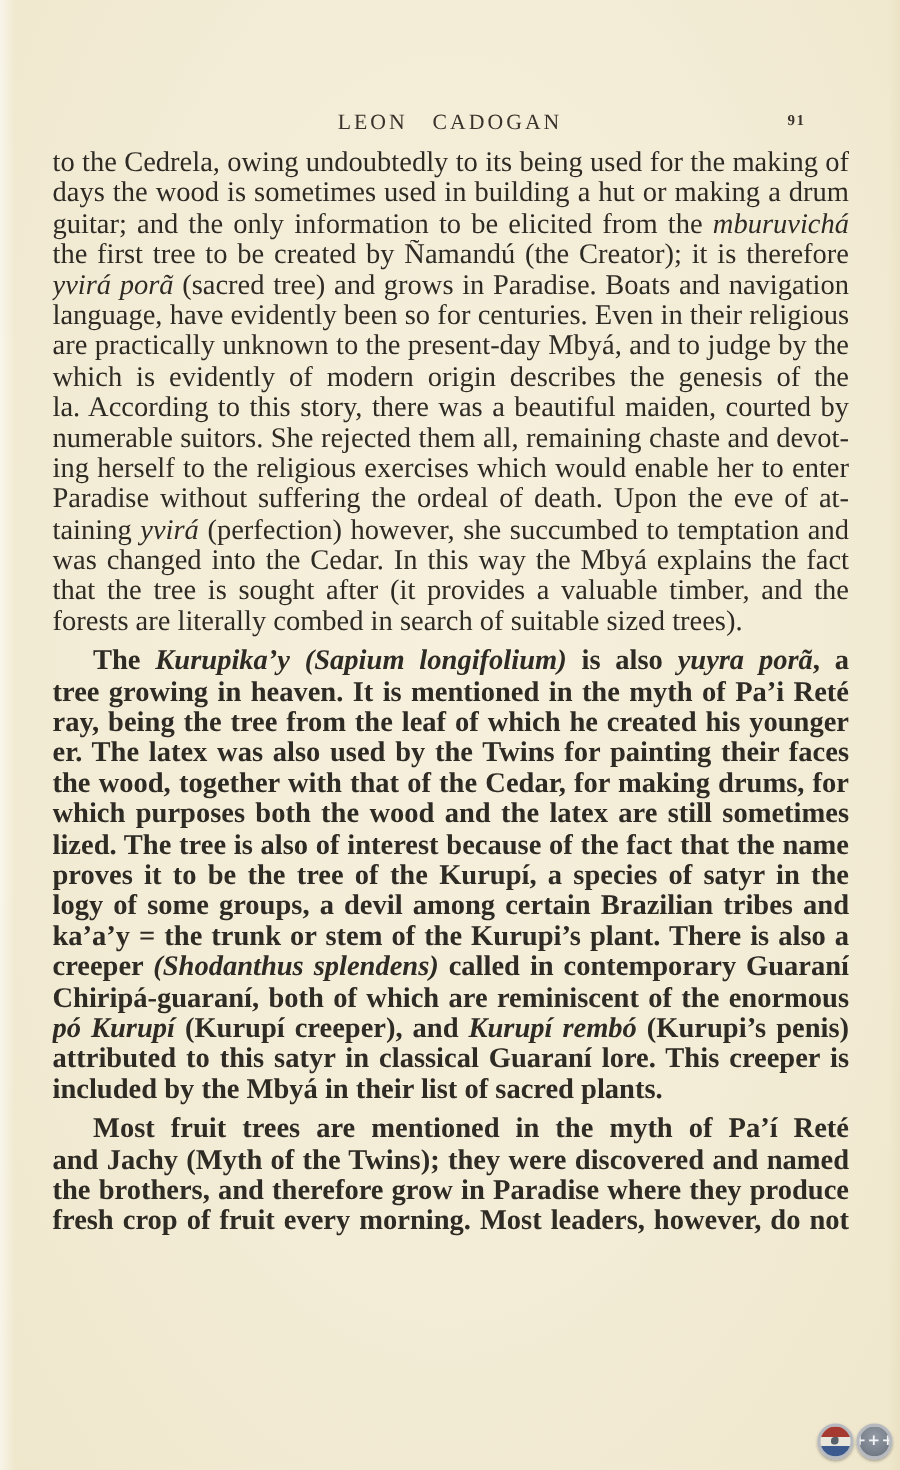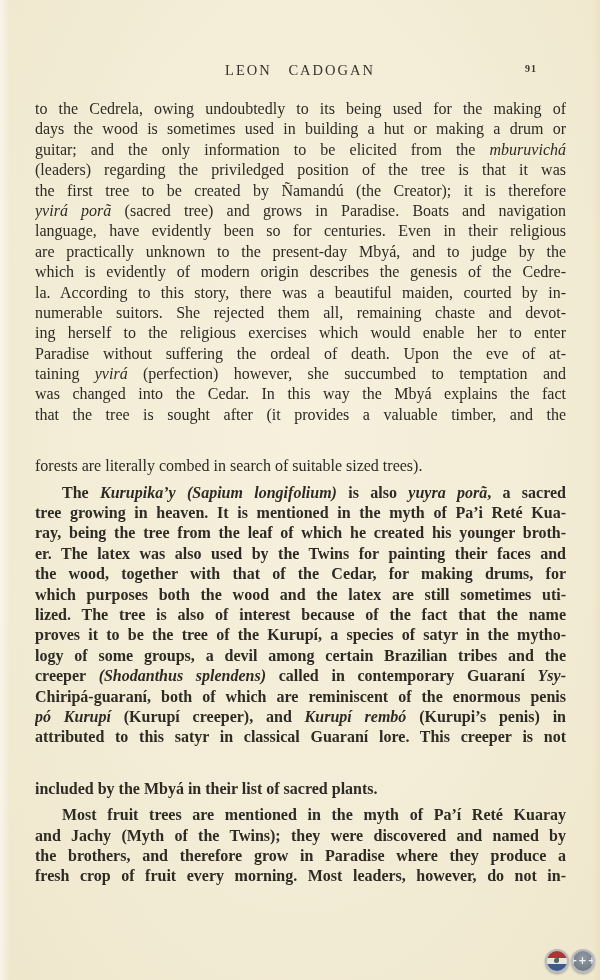--- a/index.html
+++ b/index.html
@@ -11,45 +11,45 @@
     background:
       linear-gradient(90deg, rgba(255,255,255,0.55) 0px, rgba(255,255,255,0.0) 10px),
       linear-gradient(270deg, rgba(226,214,180,0.35) 0px, rgba(226,214,180,0.0) 8px),
       radial-gradient(ellipse at 50% 42%, #f6f0dd 0%, #f3ecd6 55%, #efe7cc 100%);
     color: #2f2b26;
   }
   .page { position: absolute; inset: 0; }
 
   
   .header {
-    position: absolute; top: 62px; left: 0; right: 0; height: 20px;
+    position: absolute; top: 74px; left: 0; right: 0; height: 20px;
     font-size: 14.5px; color: #39332b;
   }
   .header .title {
     position: absolute; left: 0; right: 0; text-align: center;
     letter-spacing: 2px; word-spacing: 11px;
   }
   .header .pagenum {
     position: absolute; right: 63px; top: 1px;
     font-weight: bold; letter-spacing: 1px; font-size: 10px;
   }
 
   
   .textblock {
     position: absolute; top: 99px; left: 35px; width: 531px;
-    font-size: 16px; line-height: 20.4px;
+    font-size: 19px; line-height: 20.4px;
     color: #2e2a24;
   }
   .para { margin: 0; }
   .para + .para { margin-top: 6px; font-weight: bold; }
   .line {
     height: 20.4px; overflow: hidden;
     text-align: justify; text-align-last: justify;
   }
-  .line.para-end { text-align-last: left; margin-top: 31px; }
+  .line.para-end { text-align-last: left; }
   .line.indent { text-indent: 27px; }
   .line i { font-style: italic; }
 
   
   .overlay-buttons { position: absolute; right: 5px; bottom: 7px; display: flex; gap: 2px; }
   .round-btn {
     width: 24px; height: 24px; border-radius: 50%;
     box-sizing: border-box; border: 2px solid #b6bac0;
     box-shadow: 0 1px 2px rgba(60,60,60,0.45), inset 0 0 1px rgba(0,0,0,0.4);
     overflow: hidden; cursor: pointer; position: relative;
@@ -81,21 +81,20 @@
   <div class="header">
     <div class="title">LEON CADOGAN</div>
     <div class="pagenum">91</div>
   </div>
 
   <div class="textblock" id="textblock">
       <div class="para">
         <div class="line"><span>to the Cedrela, owing undoubtedly to its being used for the making of</span></div>
         <div class="line"><span>days the wood is sometimes used in building a hut or making a drum or</span></div>
         <div class="line"><span>guitar; and the only information to be elicited from the </span><i>mburuvichá</i></div>
-        <div class="line"><span>(leaders) regarding the priviledged position of the tree is that it was</span></div>
         <div class="line"><span>the first tree to be created by Ñamandú (the Creator); it is therefore</span></div>
         <div class="line"><i>yvirá porã</i><span> (sacred tree) and grows in Paradise.  Boats and navigation</span></div>
         <div class="line"><span>language, have evidently been so for centuries.  Even in their religious</span></div>
         <div class="line"><span>are practically unknown to the present-day Mbyá, and to judge by the</span></div>
         <div class="line"><span>which is evidently of modern origin describes the genesis of the Cedre-</span></div>
         <div class="line"><span>la.  According to this story, there was a beautiful maiden, courted by in-</span></div>
         <div class="line"><span>numerable suitors.  She rejected them all, remaining chaste and devot-</span></div>
         <div class="line"><span>ing herself to the religious exercises which would enable her to enter</span></div>
         <div class="line"><span>Paradise without suffering the ordeal of death.  Upon the eve of at-</span></div>
         <div class="line"><span>taining </span><i>yvirá</i><span> (perfection) however, she succumbed to temptation and</span></div>
@@ -106,20 +105,21 @@
       <div class="para">
         <div class="line indent"><span>The </span><i>Kurupika’y (Sapium longifolium)</i><span> is also </span><i>yuyra porã</i><span>, a sacred</span></div>
         <div class="line"><span>tree growing in heaven.  It is mentioned in the myth of Pa’i Reté Kua-</span></div>
         <div class="line"><span>ray, being the tree from the leaf of which he created his younger broth-</span></div>
         <div class="line"><span>er.  The latex was also used by the Twins for painting their faces and</span></div>
         <div class="line"><span>the wood, together with that of the Cedar, for making drums, for</span></div>
         <div class="line"><span>which purposes both the wood and the latex are still sometimes uti-</span></div>
         <div class="line"><span>lized.  The tree is also of interest because of the fact that the name</span></div>
         <div class="line"><span>proves it to be the tree of the Kurupí, a species of satyr in the mytho-</span></div>
         <div class="line"><span>logy of some groups, a devil among certain Brazilian tribes and the</span></div>
+        <div class="line"><span>ka’a’y = the trunk or stem of the Kurupi’s plant.  There is also a</span></div>
         <div class="line"><span>creeper </span><i>(Shodanthus splendens)</i><span> called in contemporary Guaraní </span><i>Ysy-</i></div>
         <div class="line"><span>Chiripá-guaraní, both of which are reminiscent of the enormous penis</span></div>
         <div class="line"><i>pó Kurupí</i><span> (Kurupí creeper), and </span><i>Kurupí rembó</i><span> (Kurupi’s penis) in</span></div>
         <div class="line"><span>attributed to this satyr in classical Guaraní lore.  This creeper is not</span></div>
         <div class="line para-end"><span>included by the Mbyá in their list of sacred plants.</span></div>
       </div>
       <div class="para">
         <div class="line indent"><span>Most fruit trees are mentioned in the myth of Pa’í Reté Kuaray</span></div>
         <div class="line"><span>and Jachy (Myth of the Twins); they were discovered and named by</span></div>
         <div class="line"><span>the brothers, and therefore grow in Paradise where they produce a</span></div>

